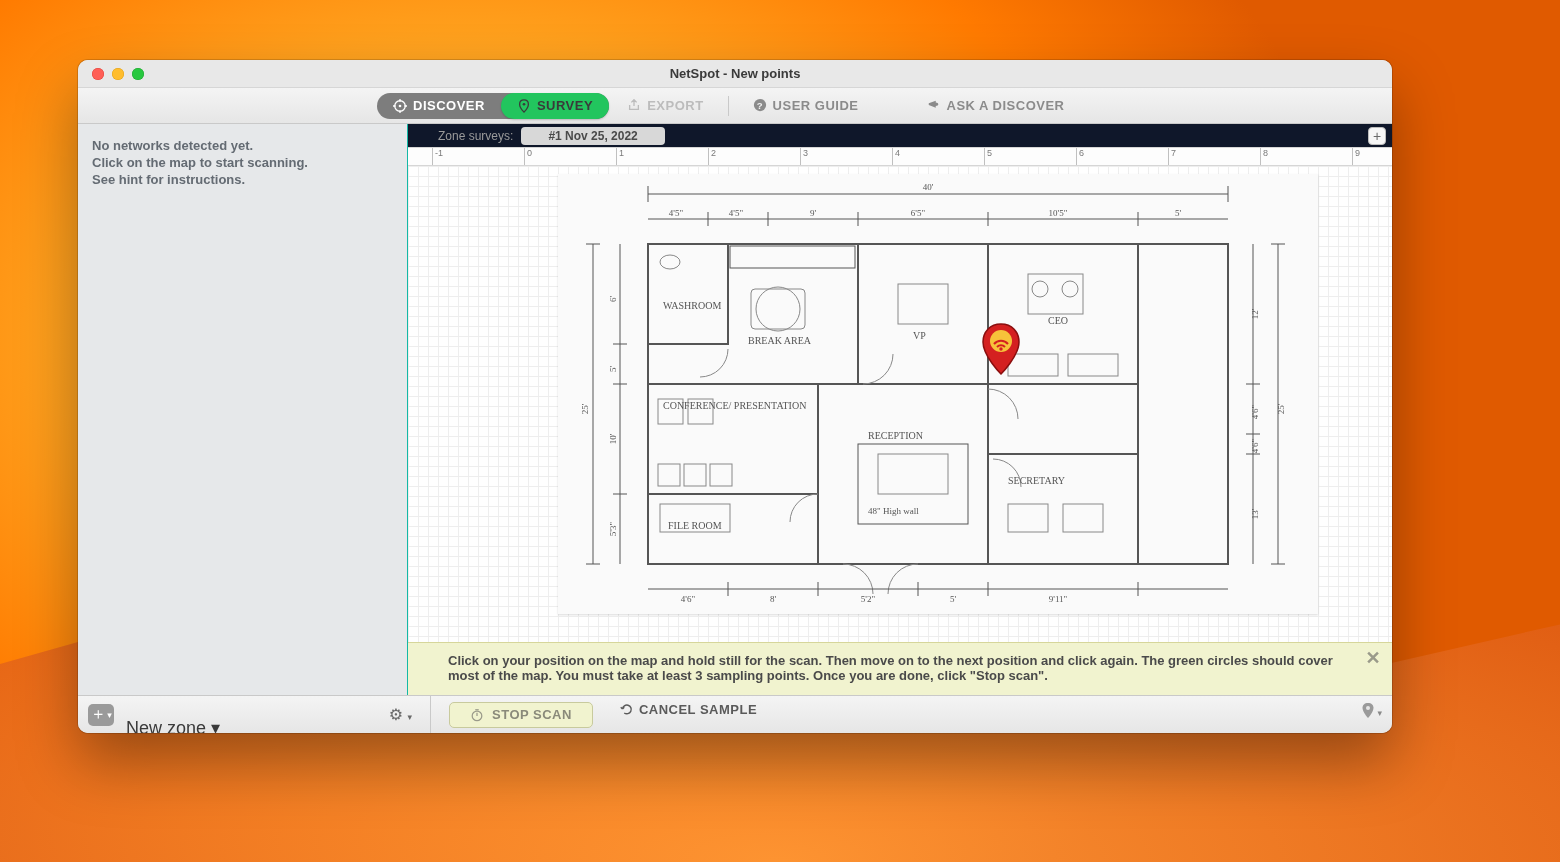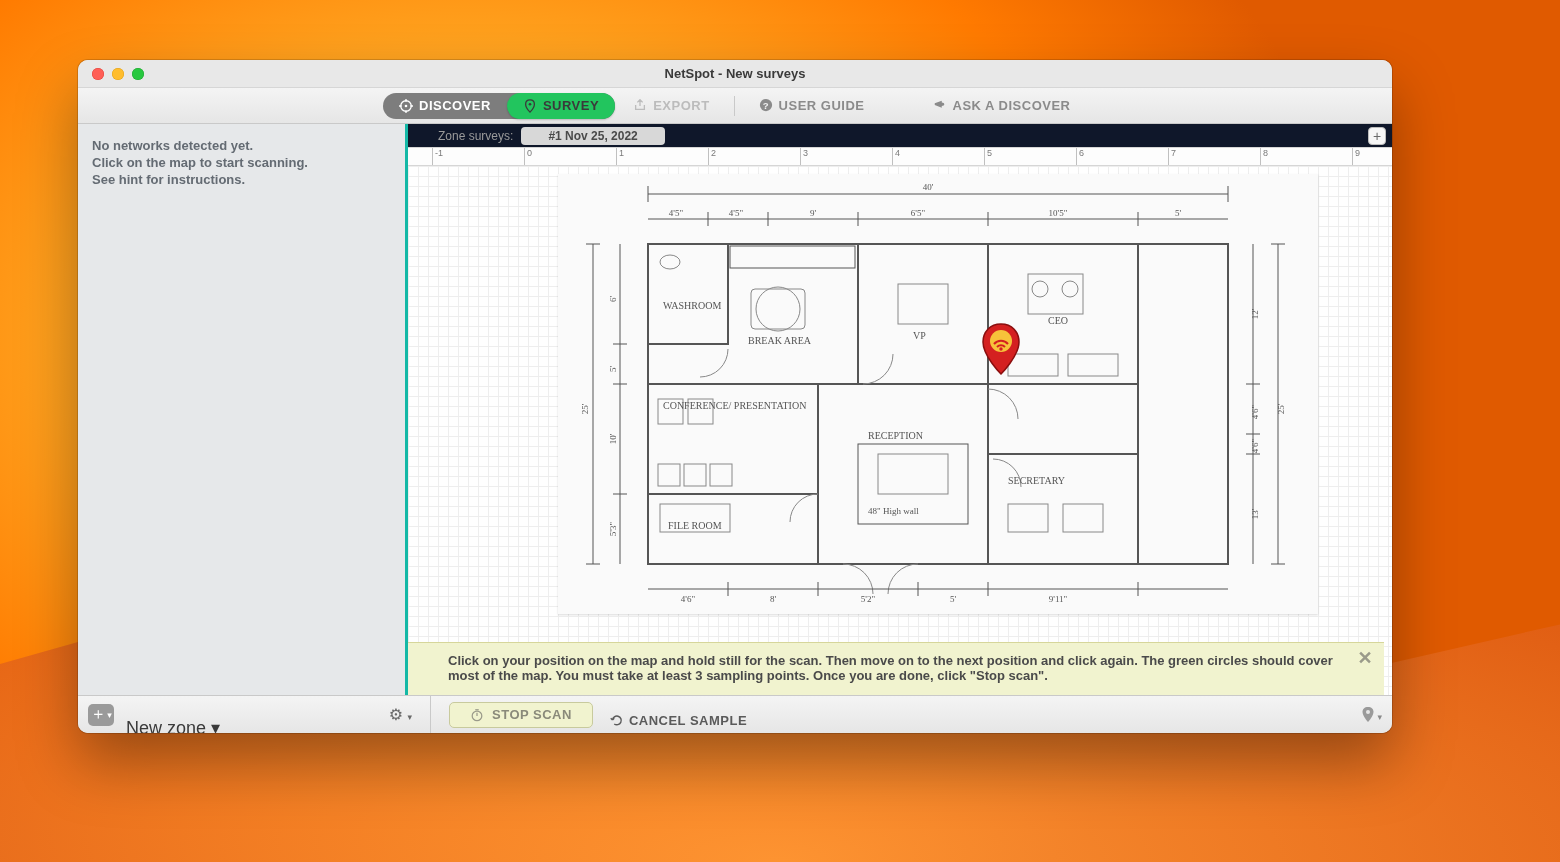--- a/index.html
+++ b/index.html
@@ -47,21 +47,21 @@
   .dot.yellow { background: #ffbd2e; box-shadow: inset 0 0 0 0.5px #e1a116; }
   .dot.green { background: #28c840; box-shadow: inset 0 0 0 0.5px #1fa52f; }
   .title { position: absolute; left:0; right:0; text-align:center; font-size: 13px; font-weight: 600; color: #3a3a3a; pointer-events:none; }
 
   
   .toolbar {
     height: 36px;
     background: linear-gradient(#f4f4f4, #e6e6e6);
     border-bottom: 1px solid #c9c9c9;
     display: flex; align-items: center;
-    padding: 0 20px;
+    padding: 0 14px;
     gap: 18px;
   }
   .seg {
     display: flex; align-items: center;
     background: #7d7d7d;
     border-radius: 14px;
     height: 26px;
     margin-left: 285px;
   }
   .seg-btn {
@@ -79,21 +79,21 @@
     color: #8b8b8b; cursor: pointer;
   }
   .tb-link.disabled { color: #bcbcbc; cursor: default; }
   .tb-divider { width: 1px; height: 20px; background: #c9c9c9; margin: 0 6px; }
 
   
   .body { flex: 1; display: flex; min-height: 0; }
   .sidebar {
     width: 330px;
     background: #e6e8ea;
-    border-right: 3px solid #14b8a6;
+    border-right: 1px solid #14b8a6;
     padding: 14px 14px;
     color: #646b73; font-size: 13px; font-weight: 600; line-height: 1.3;
   }
   .main { flex:1; display:flex; flex-direction:column; min-width:0; }
 
   
   .zonebar {
     height: 24px; background: #0f172a;
     border-bottom: 1px solid #d6d6d6;
     display: flex; align-items: center;
@@ -142,21 +142,21 @@
   .floorplan svg { width:100%; height:100%; }
   .pin {
     position:absolute;
     left: 422px; top: 148px;
     width: 42px; height: 54px;
     pointer-events:none;
   }
 
   
   .hint {
-    position:absolute; left:0; right:8px; bottom:0;
+    position:absolute; left:0; right:0; bottom:0;
     background: #f1f3cf;
     color: #4a4a4a;
     font-size: 13px; font-weight:600;
     padding: 10px 36px 12px 40px;
     border-top: 1px solid #d6d69a;
   }
   .hint-close {
     position:absolute; right:10px; top:6px;
     color:#9a9a8a; font-size:18px; cursor:pointer;
     width:18px; height:18px; display:flex; align-items:center; justify-content:center;
@@ -173,21 +173,21 @@
   .footer-left { display:flex; align-items:center; gap:12px; width:330px; }
   .add-btn {
     width:26px; height:22px; border-radius:5px;
     background:#9a9a9a; color:#fff;
     display:flex; align-items:center; justify-content:center;
     font-size:16px; cursor:pointer;
   }
   .dropdown { font-size:18px; color:#3a3a3a; cursor:pointer;margin-top:26px; }
   .gear { color:#6a6a6a; font-size:16px; cursor:pointer; margin-left:auto; padding-right:6px; }
   .footer-divider { width:1px; height:100%; background:#c9c9c9; }
-  .footer-main { flex:1; display:flex; align-items:flex-end; gap:16px; padding-left:6px; }
+  .footer-main { flex:1; display:flex; align-items:flex-start; gap:26px; padding-left:6px; }
   .stop-btn {
     background:#f1f3cf; height:26px; padding:0 20px;
     border:1px solid #c8ca9d; border-radius:5px;
     display:flex; align-items:center; gap:8px;
     font-size:13px; font-weight:700; color:#8a8a7a; letter-spacing:0.5px;
     cursor:pointer;
   }
   .cancel-link {
     display:flex; align-items:center; gap:6px;
     font-size:13px; font-weight:700; color:#5a5a5a; letter-spacing:0.5px;
@@ -203,21 +203,21 @@
 
 <div class="desktop">
   <div class="window">
 
     <div class="titlebar">
       <div class="traffic">
         <div class="dot red"></div>
         <div class="dot yellow"></div>
         <div class="dot green"></div>
       </div>
-      <div class="title">NetSpot - New surveys</div>
+      <div class="title">NetSpot - New points</div>
     </div>
 
     <div class="toolbar">
       <div class="seg">
         <div class="seg-btn">
           <span class="icon">
             <svg viewBox="0 0 16 16">
                 <circle cx="8" cy="8" r="6" fill="none" stroke="#fff" stroke-width="1.5"></circle>
                 <circle cx="8" cy="8" r="1.5" fill="#fff"></circle>
                 <line x1="8" y1="0" x2="8" y2="3" stroke="#fff" stroke-width="1.5"></line>

